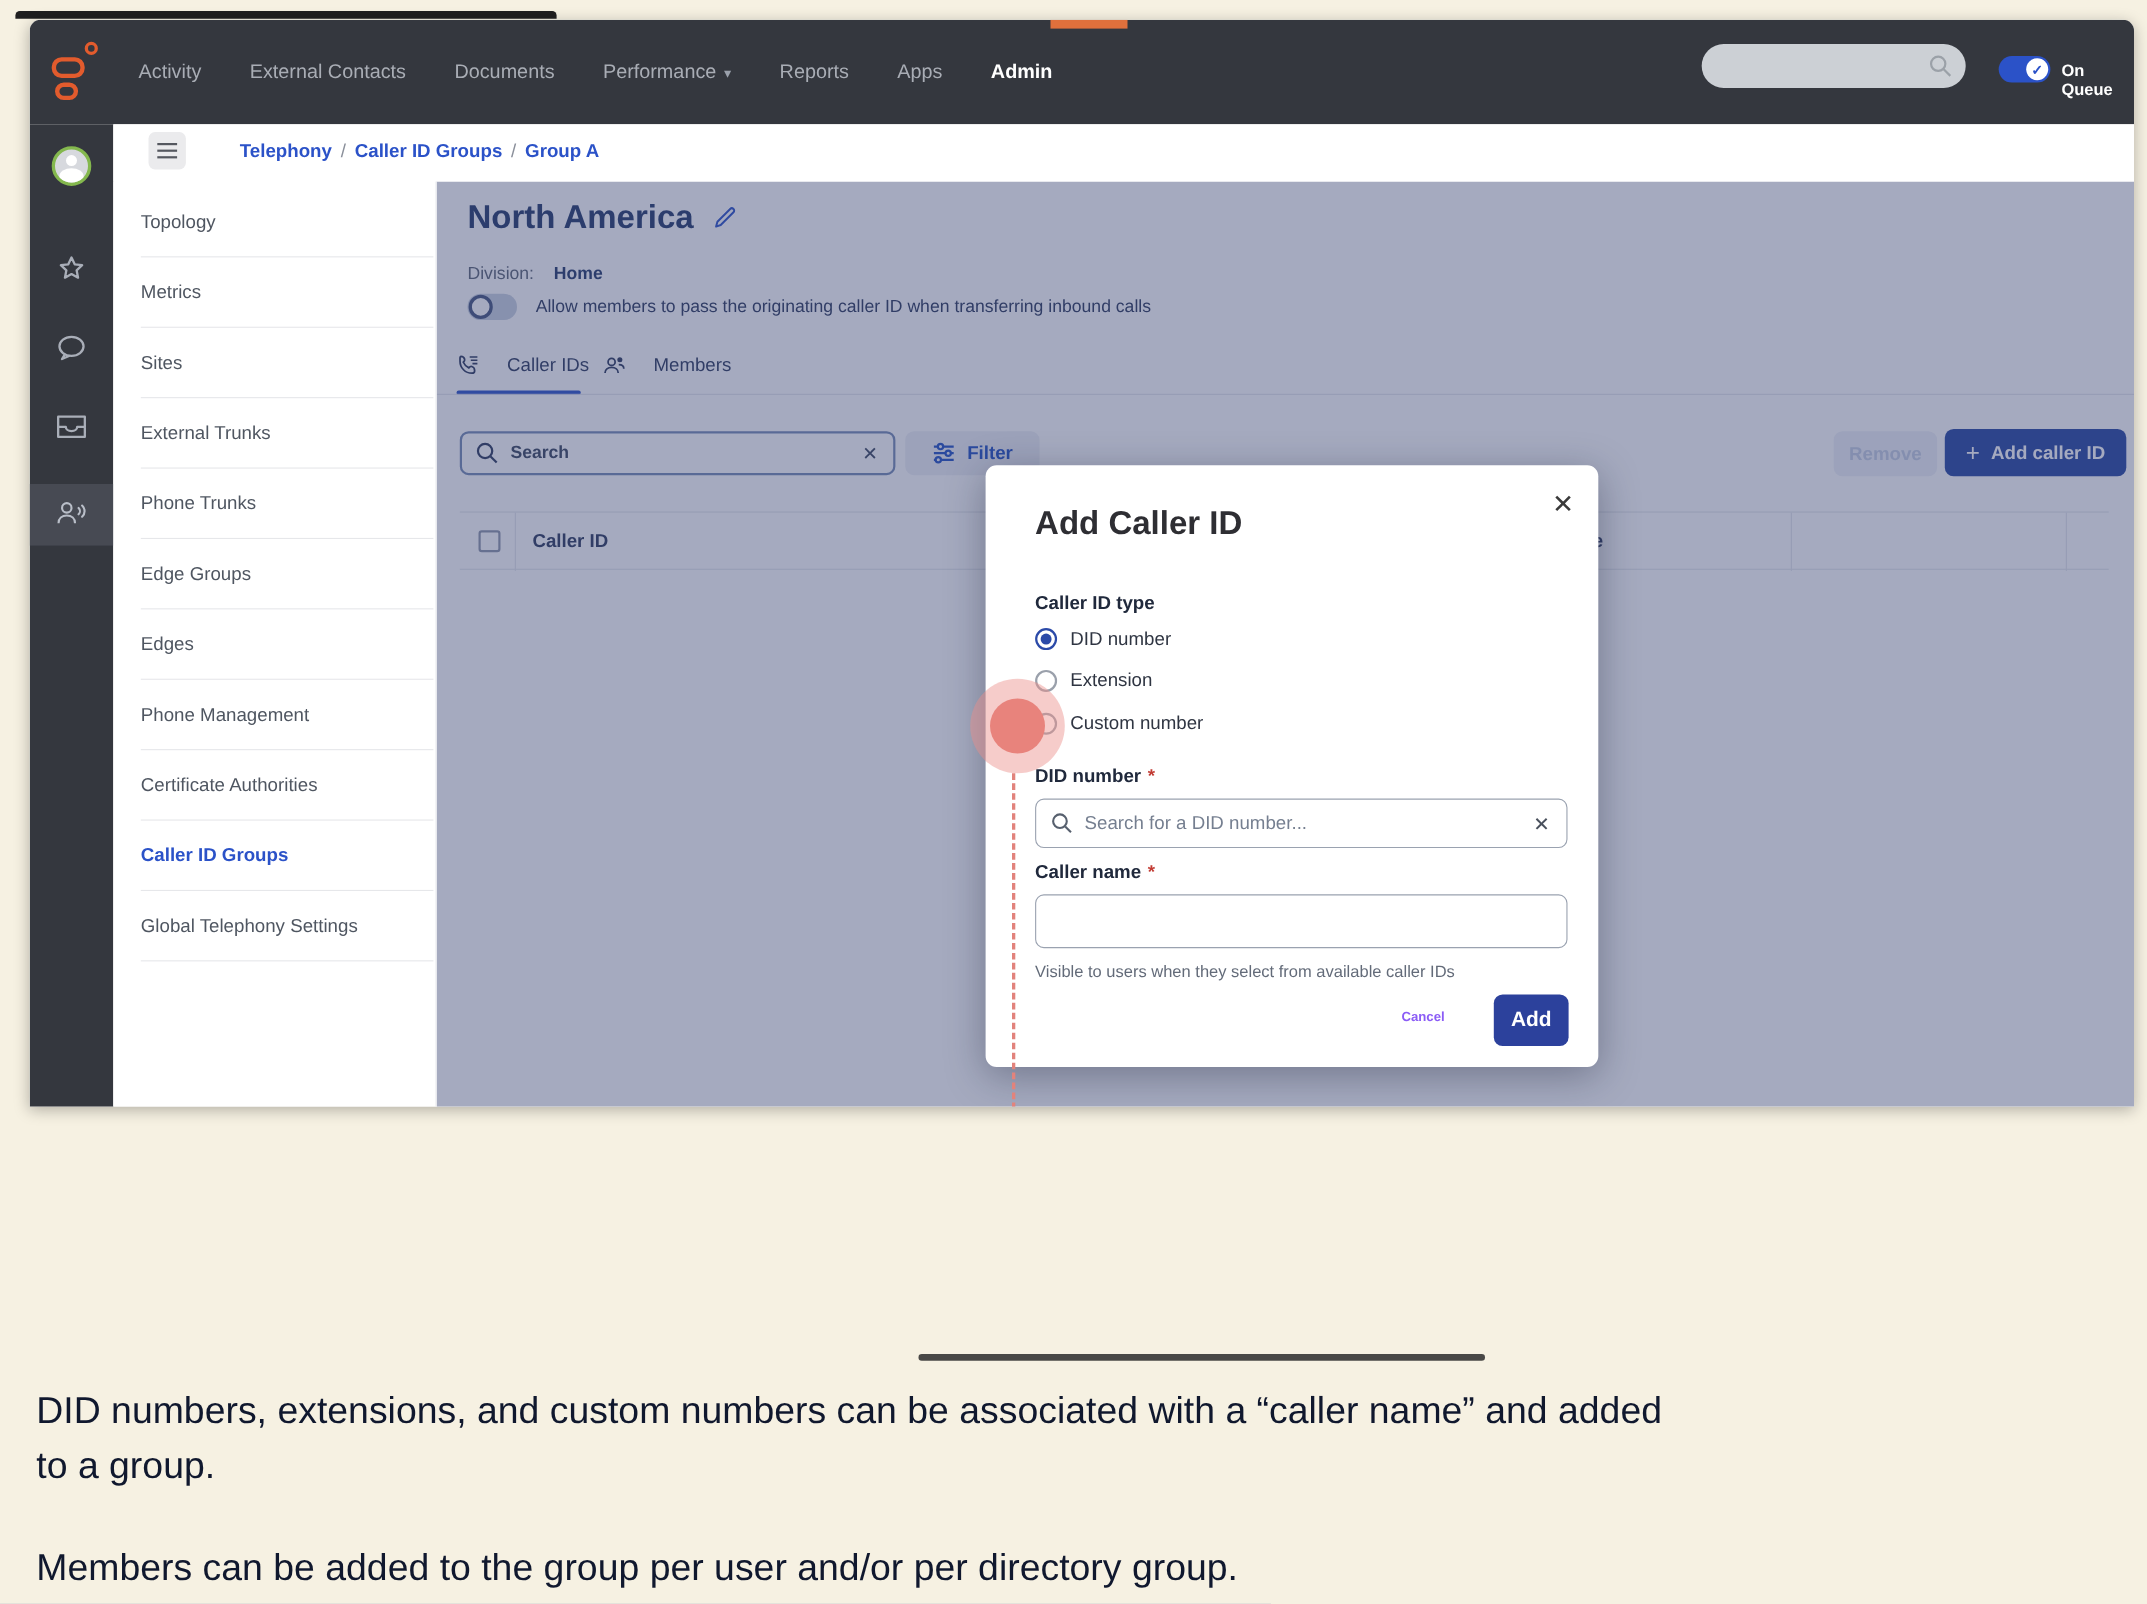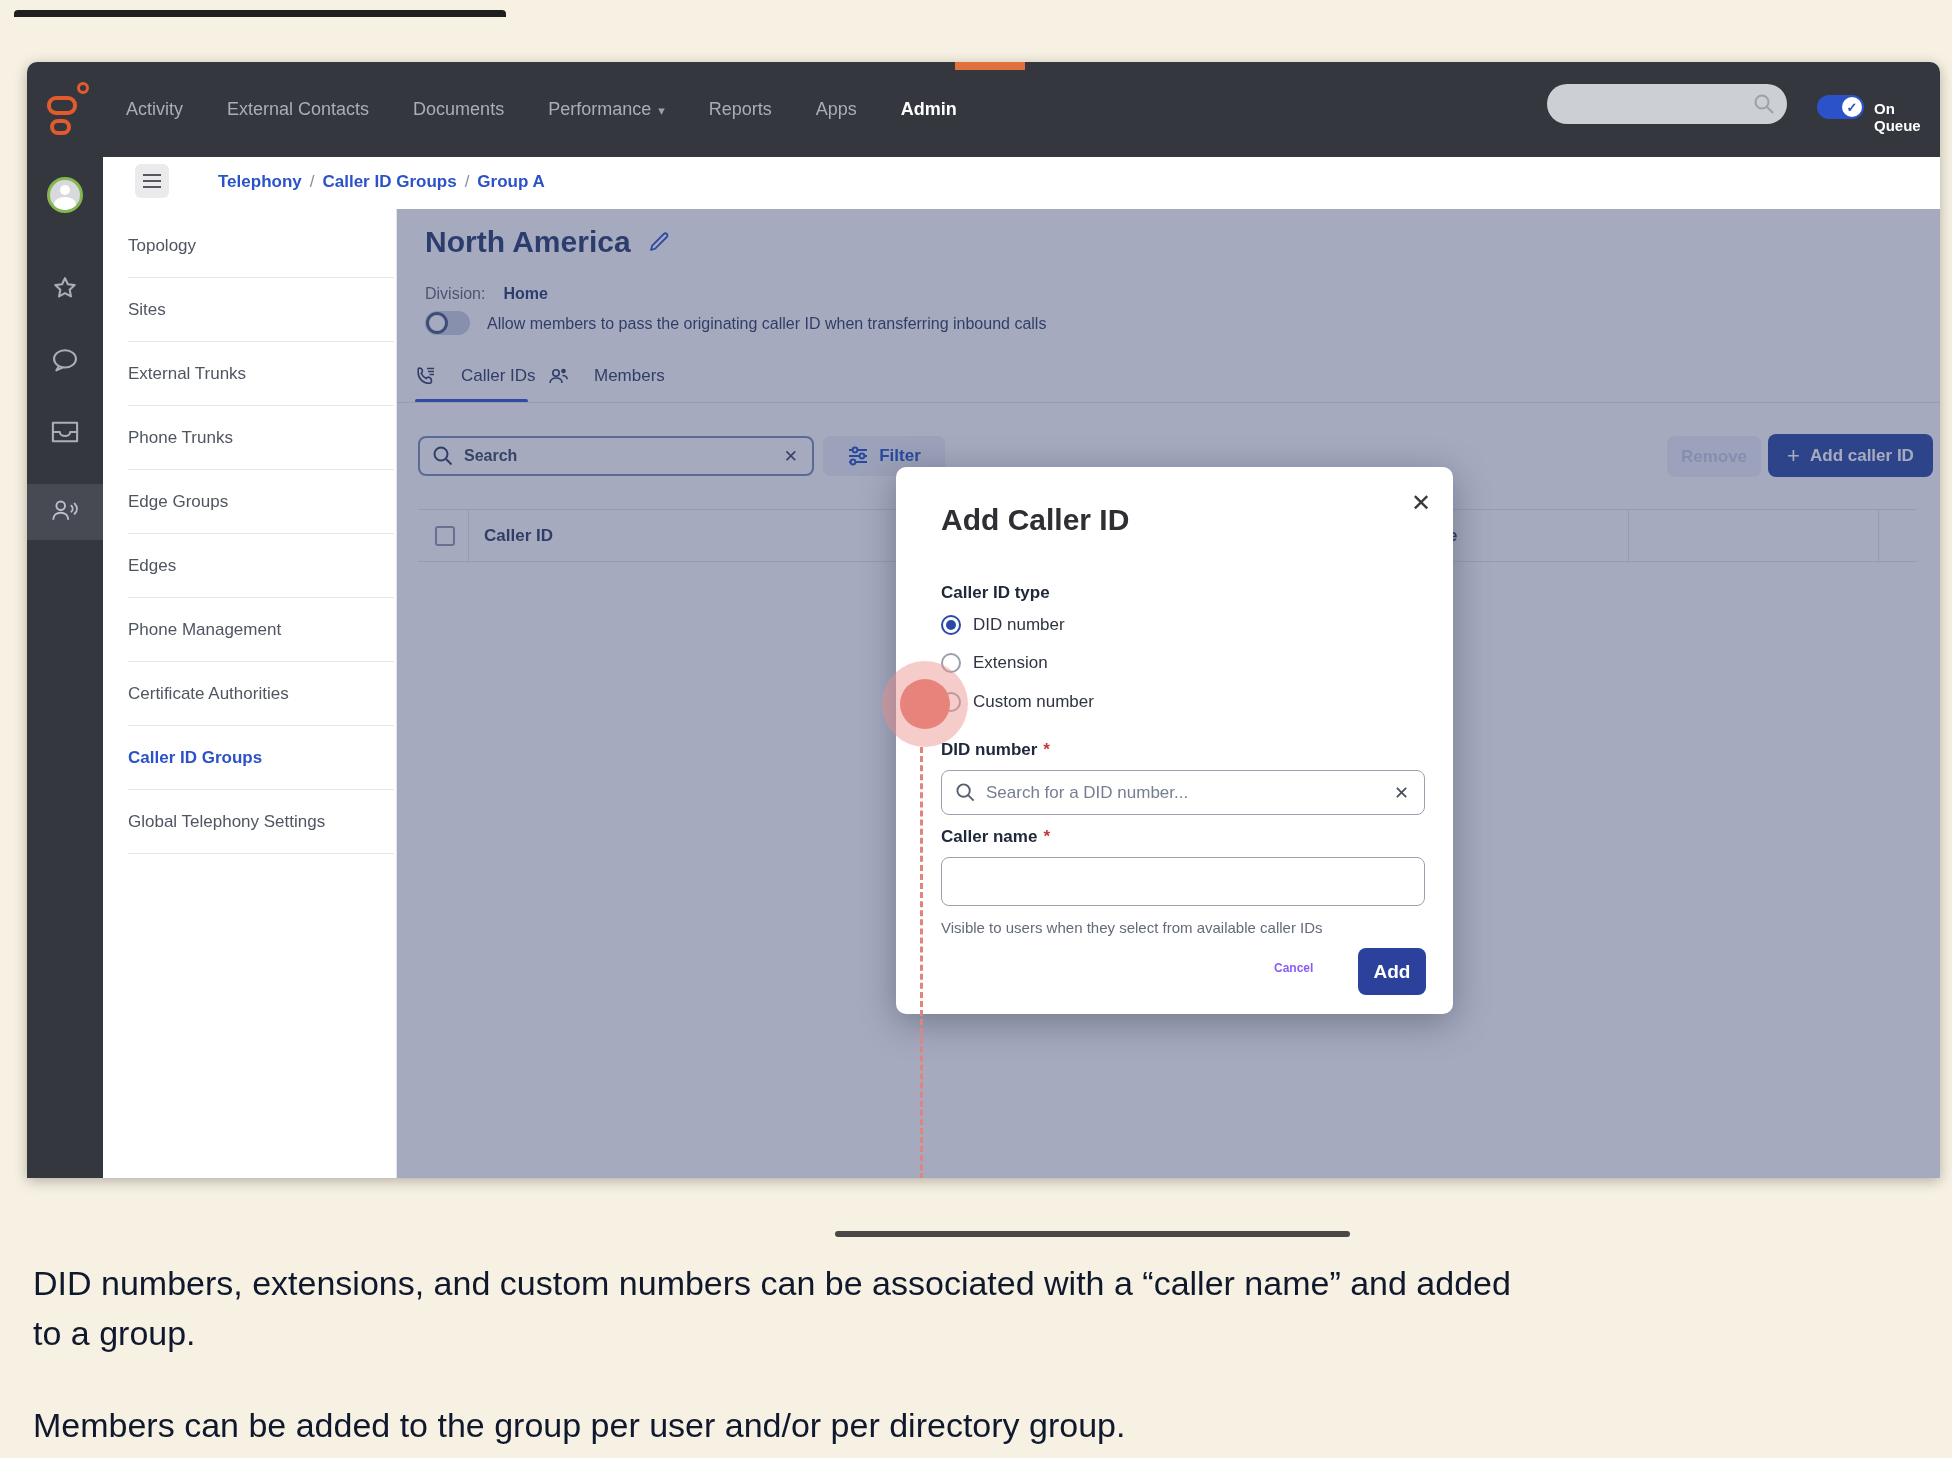--- a/index.html
+++ b/index.html
@@ -1,21 +1,21 @@
 <!DOCTYPE html>
 <html><head>
 <meta charset="utf-8">
 <style>
   * { margin:0; padding:0; box-sizing:border-box; }
   html,body { width:1952px; height:1458px; }
   body { position:relative; background:#f6f1e2; font-family:"Liberation Sans", sans-serif; overflow:hidden; }
 
   .top-strip { position:absolute; left:14px; top:10px; width:492px; height:7px; background:#1f1f1f; border-radius:4px 4px 0 0; }
 
-  .app { position:absolute; left:27px; top:18px; width:1913px; height:1116px; background:#fff; border-radius:10px 10px 0 0; overflow:hidden; box-shadow:0 3px 14px rgba(0,0,0,.28);margin-top:44px; }
+  .app { position:absolute; left:27px; top:18px; width:1913px; height:988px; background:#fff; border-radius:10px 10px 0 0; overflow:hidden; box-shadow:0 3px 14px rgba(0,0,0,.28); }
 
   
   .topnav { position:absolute; left:0; top:0; width:100%; height:95px; background:#34373e; }
   .admin-indicator { position:absolute; left:928px; top:0; width:70px; height:8px; background:#e0703c; }
   .logo { position:absolute; left:20px; top:20px; width:46px; height:54px; }
   .logo .l-dot  { position:absolute; right:4px; top:0; width:12px; height:12px; border:3px solid #e25b2d; border-radius:50%; }
   .logo .l-pill { position:absolute; left:0; top:14px; width:30px; height:19px; border:4px solid #e25b2d; border-radius:9px; }
   .logo .l-o    { position:absolute; left:3px; top:37px; width:21px; height:16px; border:4px solid #e25b2d; border-radius:8px; }
   .nav-items { position:absolute; left:99px; top:0; height:95px; display:flex; align-items:center; gap:44px; font-size:18px; color:#a9adb5; }
   .nav-item { cursor:pointer; white-space:nowrap; }
@@ -201,20 +201,21 @@
         <i></i>
         <i></i>
       </div>
     <div class="breadcrumb">
       <span>Telephony</span><span class="sep">/</span><span>Caller ID Groups</span><span class="sep">/</span><span>Group A</span>
     </div>
   </div>
 
   <div class="menu">
     <div class="menu-item">Topology</div>
+    <div class="menu-item">Metrics</div>
     <div class="menu-item">Sites</div>
     <div class="menu-item">External Trunks</div>
     <div class="menu-item">Phone Trunks</div>
     <div class="menu-item">Edge Groups</div>
     <div class="menu-item">Edges</div>
     <div class="menu-item">Phone Management</div>
     <div class="menu-item">Certificate Authorities</div>
     <div class="menu-item active">Caller ID Groups</div>
     <div class="menu-item">Global Telephony Settings</div>
   </div>

